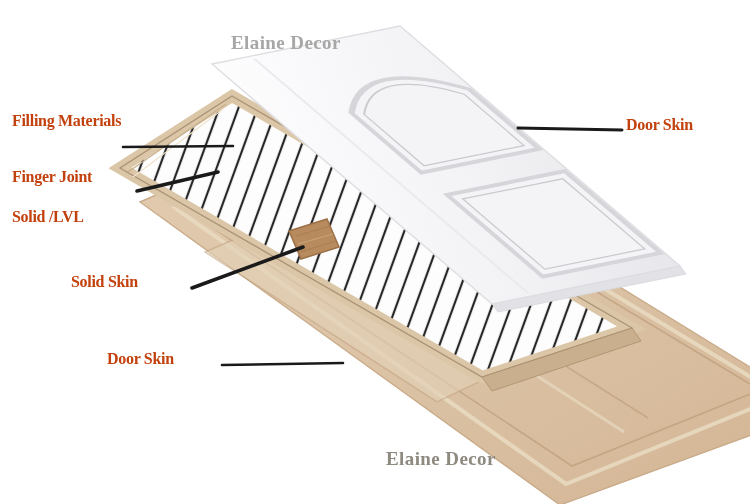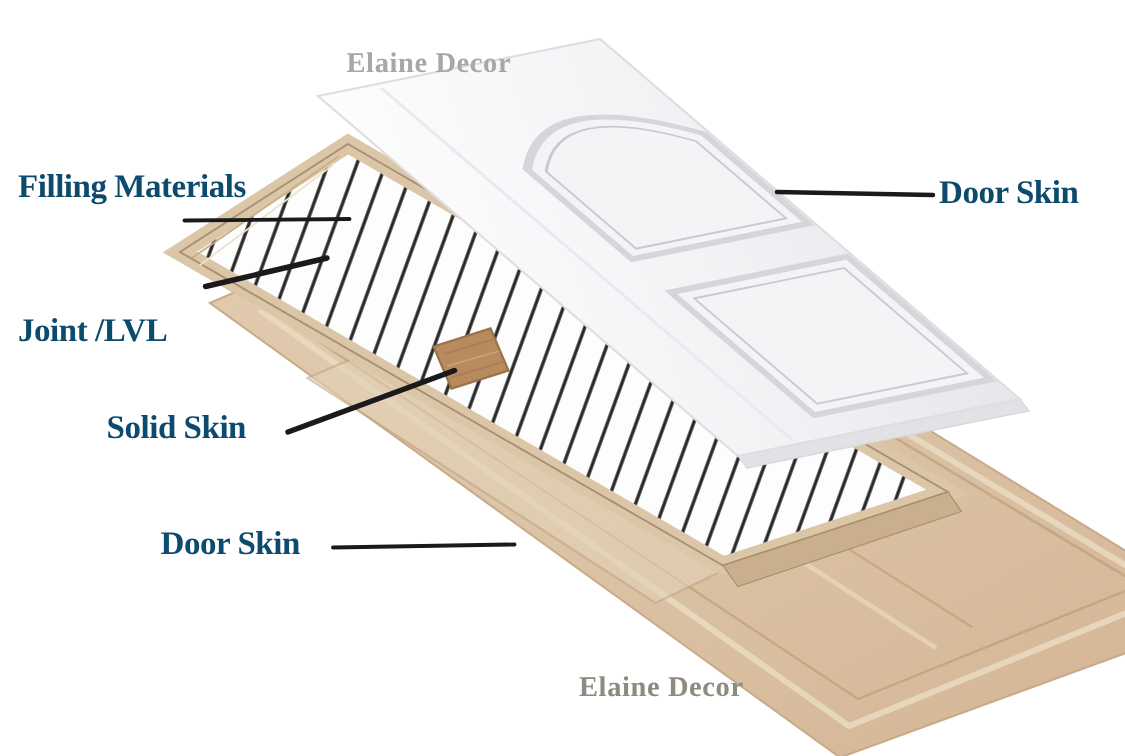--- a/index.html
+++ b/index.html
@@ -9,23 +9,23 @@
     height: 504px;
     overflow: hidden;
     background: #ffffff;
     font-family: "Liberation Serif", "DejaVu Serif", serif;
     border-radius: 20px;
   }
   .stage svg { position: absolute; left: 0; top: 0; }
   .callout {
     position: absolute;
     font-weight: 700;
-    font-size: 22px;
+    font-size: 16px;
     letter-spacing: -0.3px;
-    color: #0c4a6e;
+    color: #c2410c;
     white-space: nowrap;
     line-height: 1;
     text-align: right;
   }
   .watermark {
     position: absolute;
     font-weight: 700;
     font-size: 19px;
     letter-spacing: 0.4px;
     white-space: nowrap;
@@ -111,17 +111,18 @@
       <line x1="192" y1="288" x2="303" y2="247" stroke-width="3.6" stroke="#1a1a1a"></line>
       <line x1="222" y1="365" x2="343" y2="363" stroke-width="2.6" stroke="#1a1a1a"></line>
       <line x1="518" y1="128" x2="622" y2="130" stroke-width="3" stroke="#1a1a1a"></line>
     </g>
   </svg>
 
   <div class="watermark wm-top">Elaine Decor</div>
   <div class="watermark wm-bottom">Elaine Decor</div>
 
   <div class="callout lbl-filling">Filling Materials</div>
-  <div class="callout lbl-finger2">Joint /LVL</div>
+  <div class="callout lbl-finger1">Finger Joint</div>
+  <div class="callout lbl-finger2">Solid /LVL</div>
   <div class="callout lbl-solid">Solid Skin</div>
   <div class="callout lbl-door-b">Door Skin</div>
   <div class="callout lbl-door-r">Door Skin</div>
 </div>
 
 </body></html>

